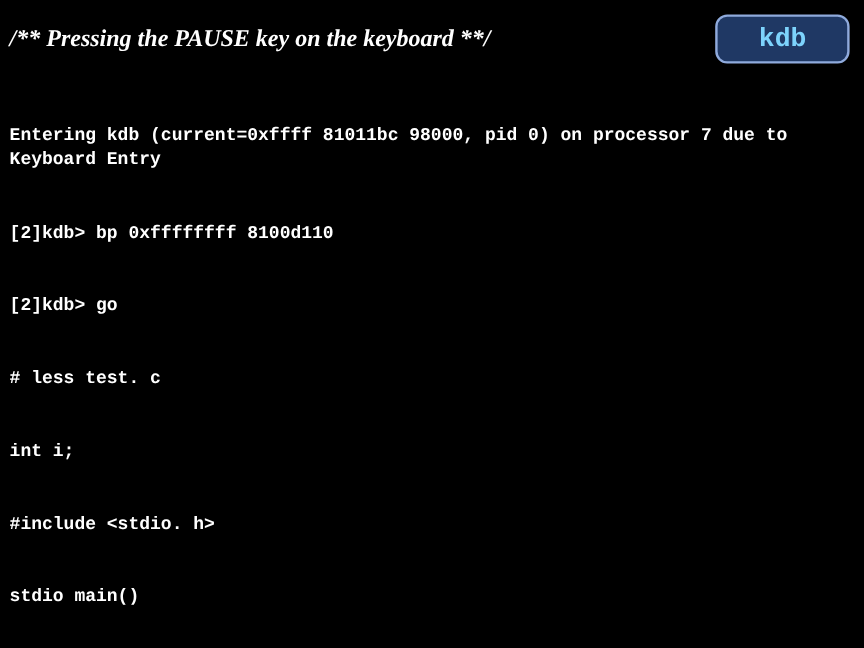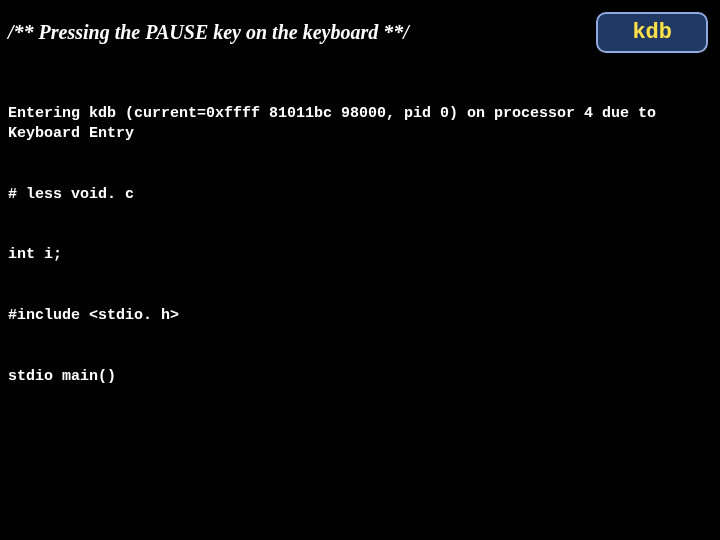--- a/index.html
+++ b/index.html
@@ -26,21 +26,21 @@
     font-style: italic;
     font-weight: bold;
     font-size: 20px;
     color: #fff;
     flex: 1;
   }
   .kdb-badge {
     background: #1f3864;
     border: 2px solid #8faadc;
     border-radius: 10px;
-    color: #fde047;
+    color: #7dd3fc;
     font-family: "Courier New", monospace;
     font-style: normal;
     font-weight: bold;
     font-size: 22px;
     padding: 6px 34px;
     margin-right: 4px;
   }
   .term {
     padding: 4px 8px 8px 8px;
     white-space: pre;
@@ -53,22 +53,24 @@
 </style>
 </head>
 <body>
 
 <div class="header-row">
   <div class="header-comment">/** Pressing the PAUSE key on the keyboard **/</div>
   <div class="kdb-badge">kdb</div>
 </div>
 
 <div class="term">
-  <span class="line" style="white-space:pre-wrap">Entering kdb (current=0xffff 81011bc 98000, pid 0) on processor 4 due to Keyboard Entry</span>
-  <span class="line"># less void. c</span>
+  <span class="line" style="white-space:pre-wrap">Entering kdb (current=0xffff 81011bc 98000, pid 0) on processor 7 due to Keyboard Entry</span>
+  <span class="line">[2]kdb&gt; bp 0xffffffff 8100d110</span>
+  <span class="line">[2]kdb&gt; go</span>
+  <span class="line"># less test. c</span>
   <span class="line">int i;</span>
   <span class="line">#include &lt;stdio. h&gt;</span>
   <span class="line">stdio main()</span>
   
   
   
   
   
   
   

